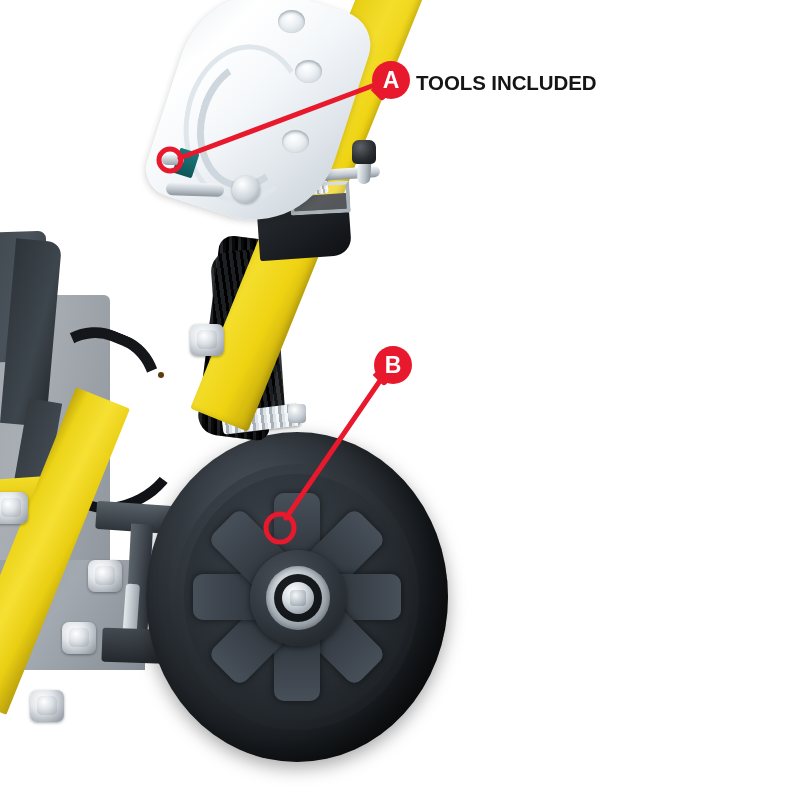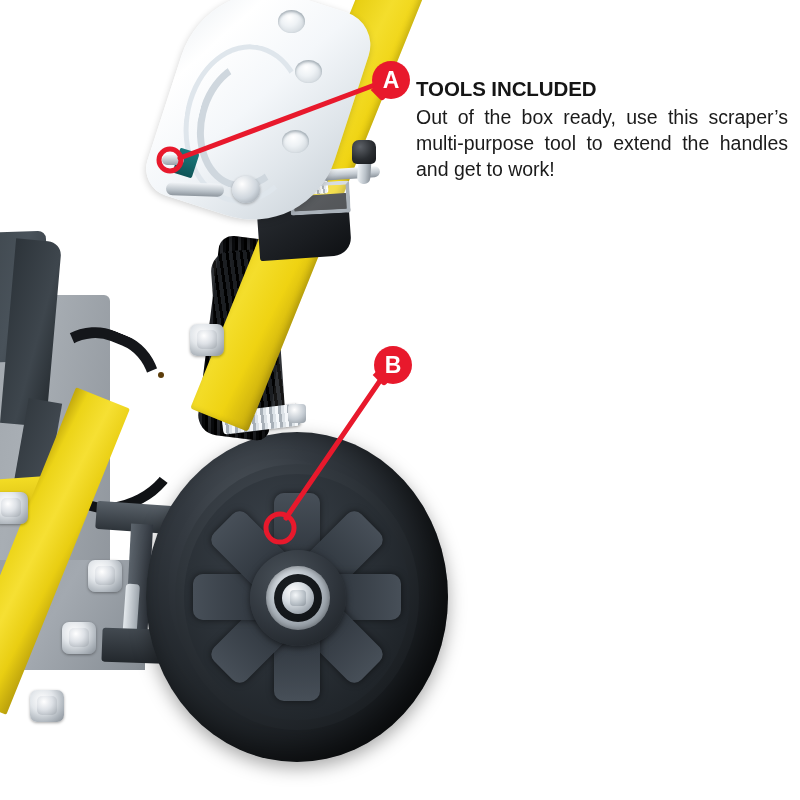--- a/index.html
+++ b/index.html
@@ -450,21 +450,21 @@
   .callout-text {
     position: absolute;
     width: 372px;
   }
   .callout-title {
     font-family: "Liberation Sans", sans-serif;
     font-weight: bold;
     font-size: 20.5px;
     letter-spacing: -0.1px;
     color: #151515;
-    margin: 13px 0 3px 0;
+    margin: 7px 0 3px 0;
     white-space: nowrap;
   }
   .callout-body {
     font-family: "Liberation Sans", sans-serif;
     font-size: 19.5px;
     line-height: 26px;
     color: #1b1b1b;
     margin: 0;
   }
   .justify { text-align: justify; text-align-last: left; }
@@ -551,21 +551,20 @@
     <line x1="386" y1="372" x2="286" y2="518" stroke="#e8192c" stroke-width="5" stroke-linecap="round"></line>
     <circle cx="280" cy="528" r="14" fill="none" stroke="#e8192c" stroke-width="5"></circle>
   </svg>
 
   <div class="badge" style="left:372px; top:61px;">
     <span class="tail"></span>
     <span>A</span>
   </div>
   <div class="callout-text" style="left:416px; top:64px;">
     <p class="callout-title">TOOLS INCLUDED</p>
-    <p class="callout-body justify">Out of the box ready, use this scraper’s multi-purpose tool to extend the handles and get to work!</p>
   </div>
 
   <div class="badge" style="left:374px; top:346px;">
     <span class="tail"></span>
     <span>B</span>
   </div>
 
 </div>
 
 </body></html>

